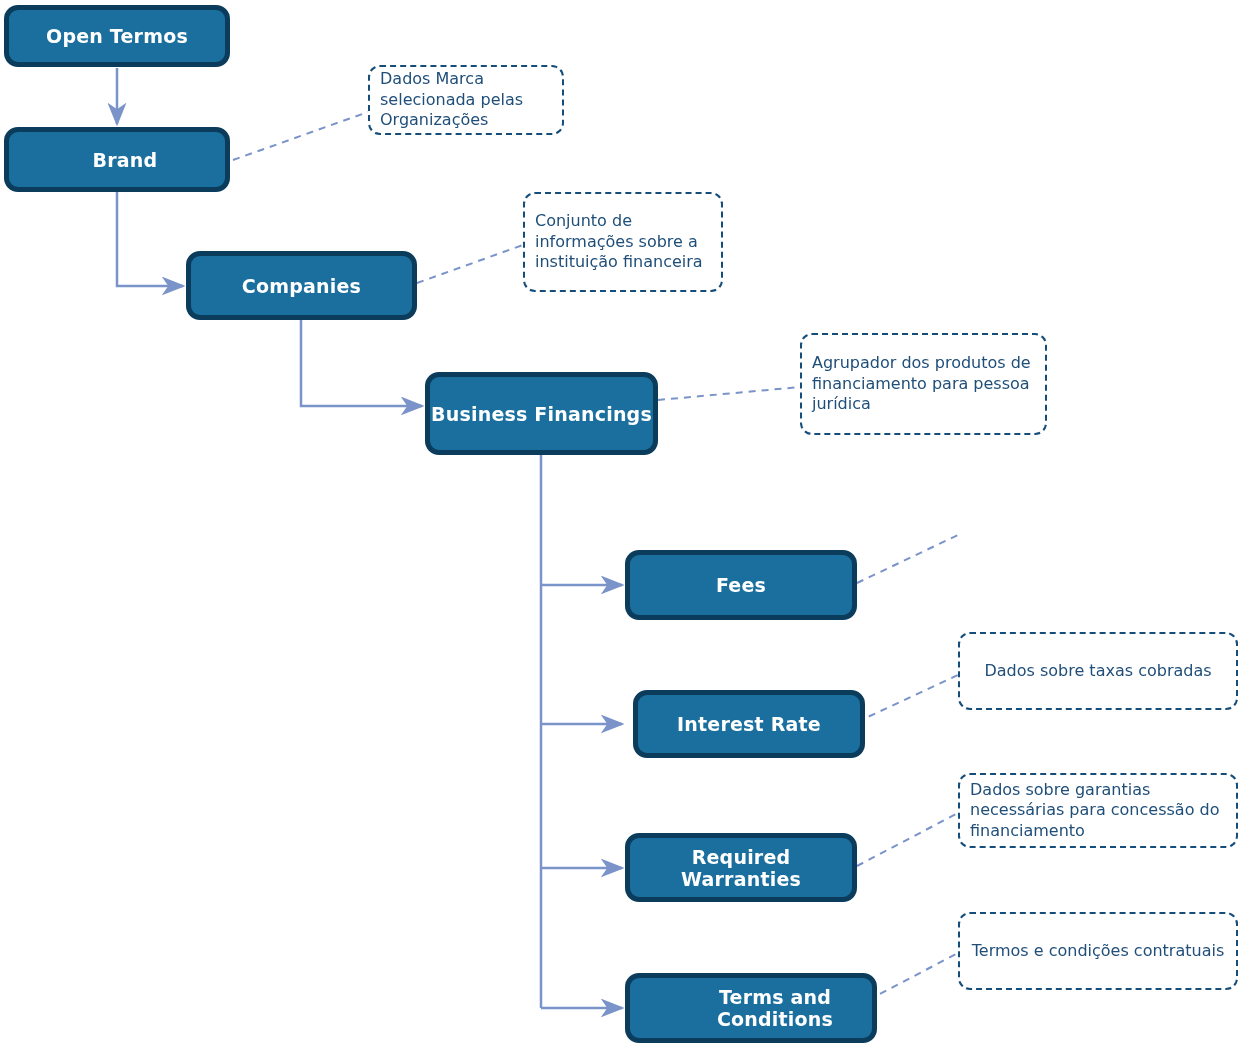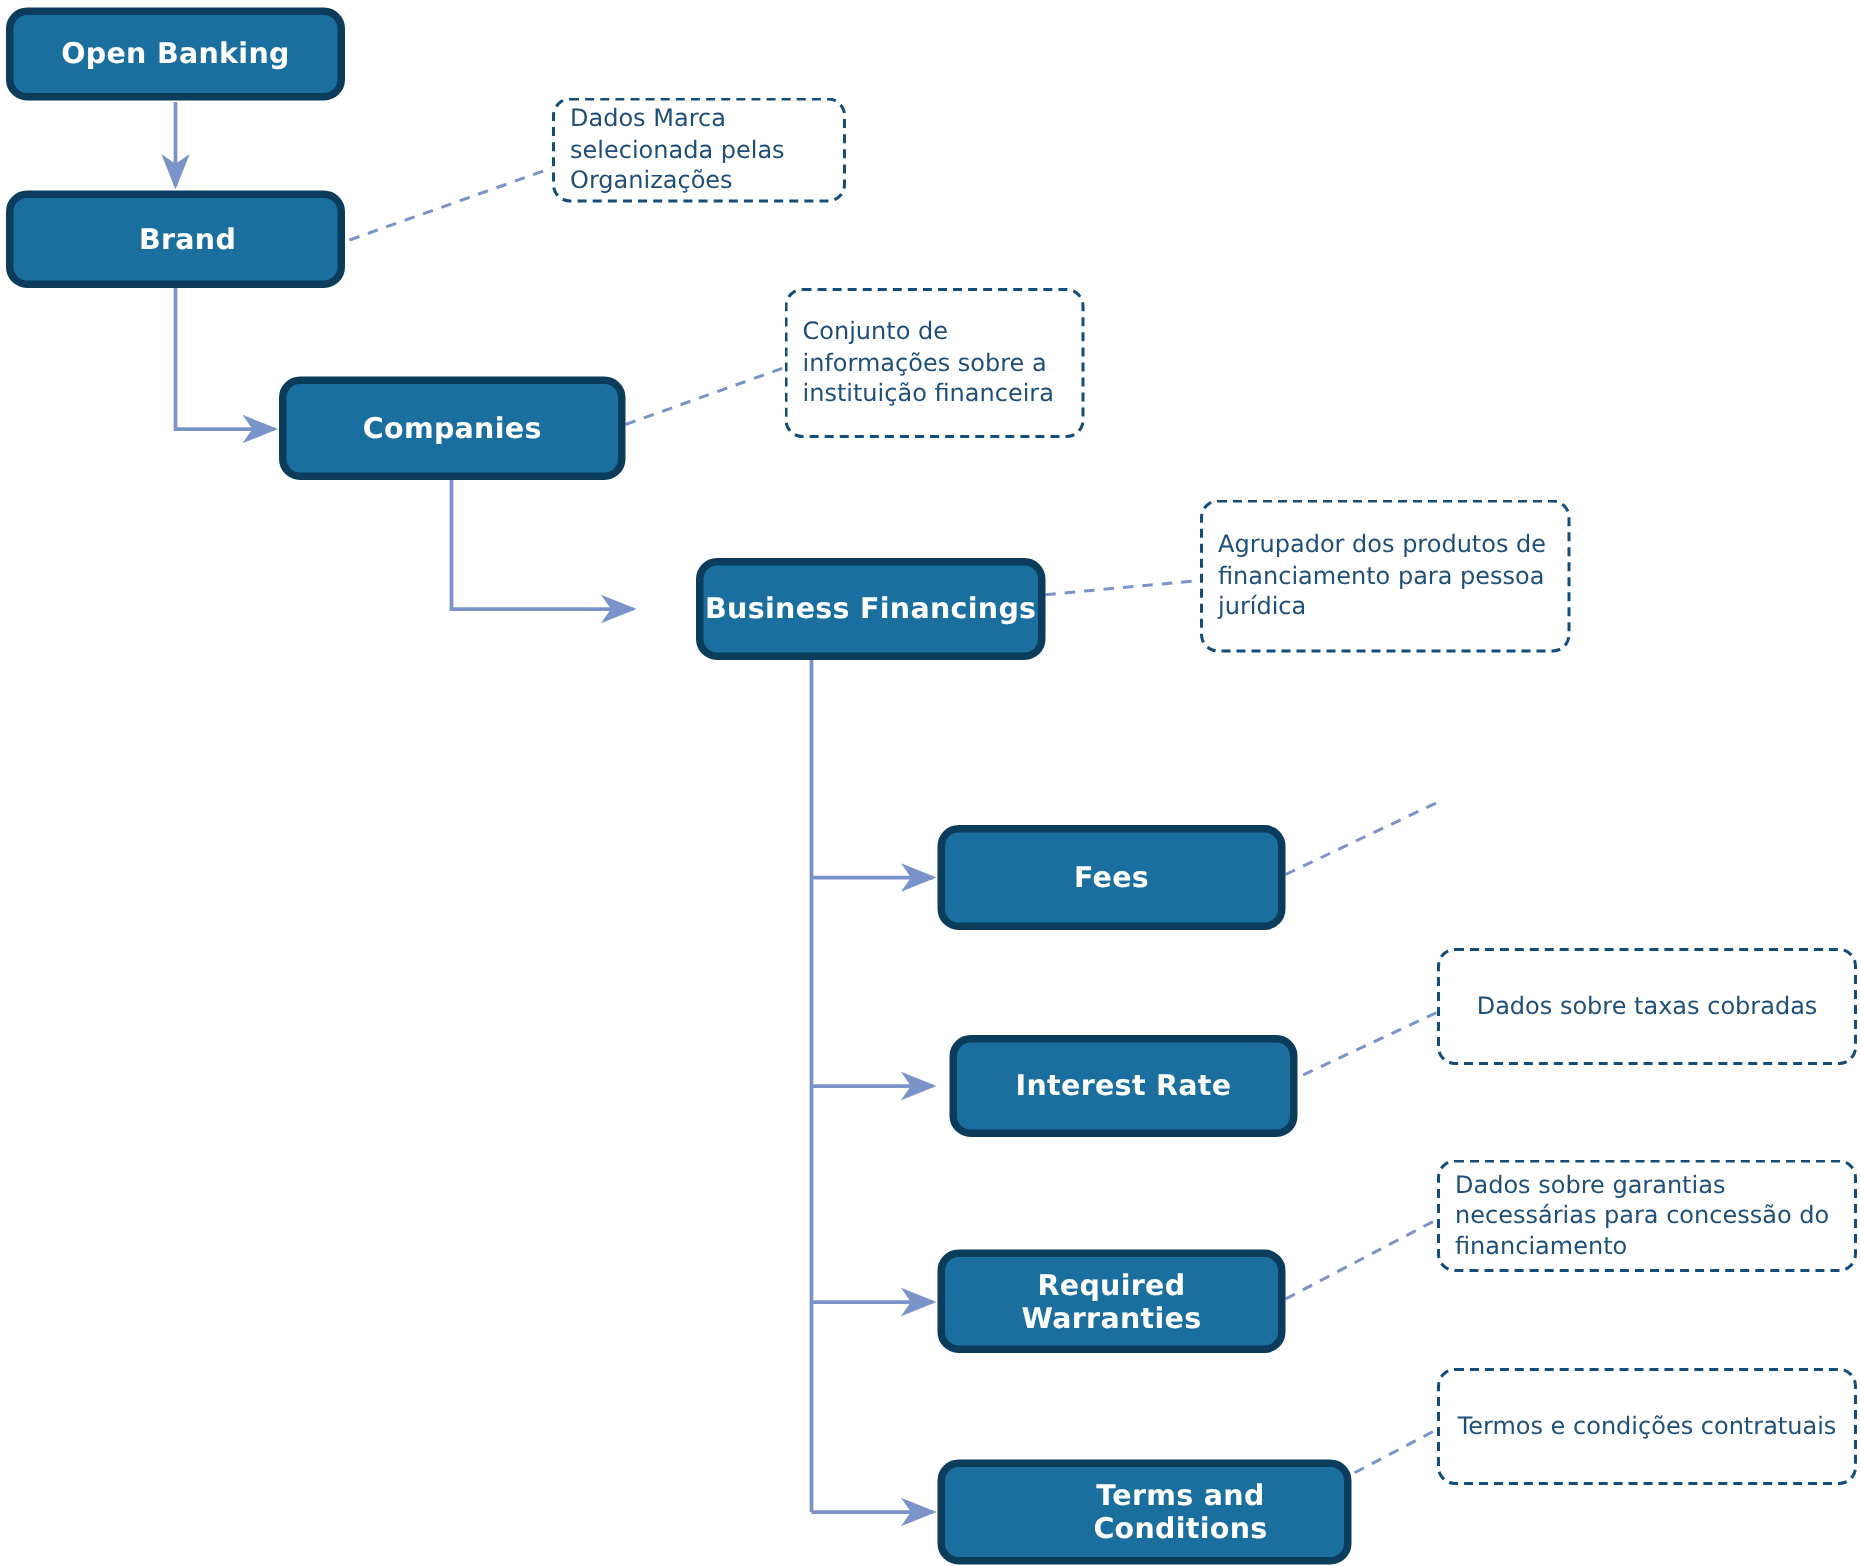--- a/index.html
+++ b/index.html
@@ -17,25 +17,25 @@
   .note{
     position:absolute;box-sizing:border-box;background:#ffffff;
     border:2px dashed #154D7A;border-radius:12px;
     color:#1F4E79;display:flex;align-items:center;justify-content:center;
     text-align:left;font-size:16px;line-height:1.28;padding:6px 10px;
   }
   
   .n-open-banking{left:4px;top:5px;width:226px;height:62px;}
   .n-brand{left:4px;top:127px;width:226px;height:65px;padding-left:16px;}
   .n-companies{left:186px;top:251px;width:231px;height:69px;}
-  .n-business-financings{left:425px;top:372px;width:233px;height:68px;margin-left:39px;}
+  .n-business-financings{left:425px;top:372px;width:233px;height:83px;}
   .n-fees{left:625px;top:550px;width:232px;height:70px;}
   .n-interest-rate{left:633px;top:690px;width:232px;height:68px;text-align:center;}
   .n-required-warranties{left:625px;top:833px;width:232px;height:69px;}
-  .n-terms-and-conditions{left:625px;top:973px;width:276px;height:70px;padding-left:48px;}
+  .n-terms-and-conditions{left:625px;top:973px;width:252px;height:70px;padding-left:48px;}
   
   .nt-brand{left:368px;top:65px;width:196px;height:70px;}
   .nt-companies{left:523px;top:192px;width:200px;height:100px;}
   .nt-business-financings{left:800px;top:333px;width:247px;height:102px;}
   .nt-fees{left:958px;top:492px;width:280px;height:77px;}
   .nt-interest-rate{left:958px;top:632px;width:280px;height:78px;}
   .nt-required-warranties{left:958px;top:773px;width:280px;height:75px;}
   .nt-terms-and-conditions{left:958px;top:912px;width:280px;height:78px;}
   .solid{stroke:#7A93C9;stroke-width:2.5;fill:none;}
   .dash{stroke:#7A93C9;stroke-width:2;fill:none;stroke-dasharray:7 6;}
@@ -64,21 +64,21 @@
     <path class="dash" d="M233,160 L368,112"></path>
     <path class="dash" d="M417,283 L523,245"></path>
     <path class="dash" d="M658,400 L800,387"></path>
     <path class="dash" d="M857,583 L958,535"></path>
     <path class="dash" d="M857,722 L958,675"></path>
     <path class="dash" d="M857,866 L958,813"></path>
     <path class="dash" d="M857,1006 L958,953"></path>
   </svg>
 
   <div class="node n-open-banking">
-    <span>Open Banking</span>
+    <span>Open Termos</span>
   </div>
   <div class="node n-brand">
     <span>Brand</span>
   </div>
   <div class="node n-companies">
     <span>Companies</span>
   </div>
   <div class="node n-business-financings">
     <span>Business Financings</span>
   </div>

